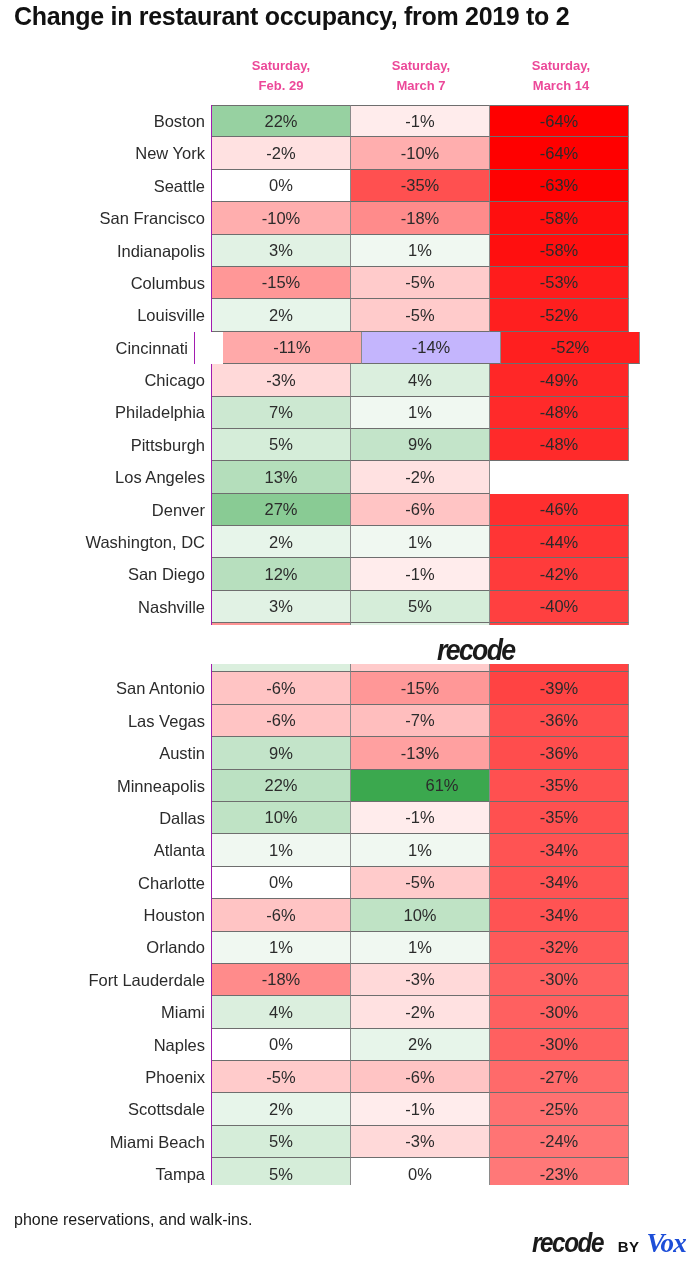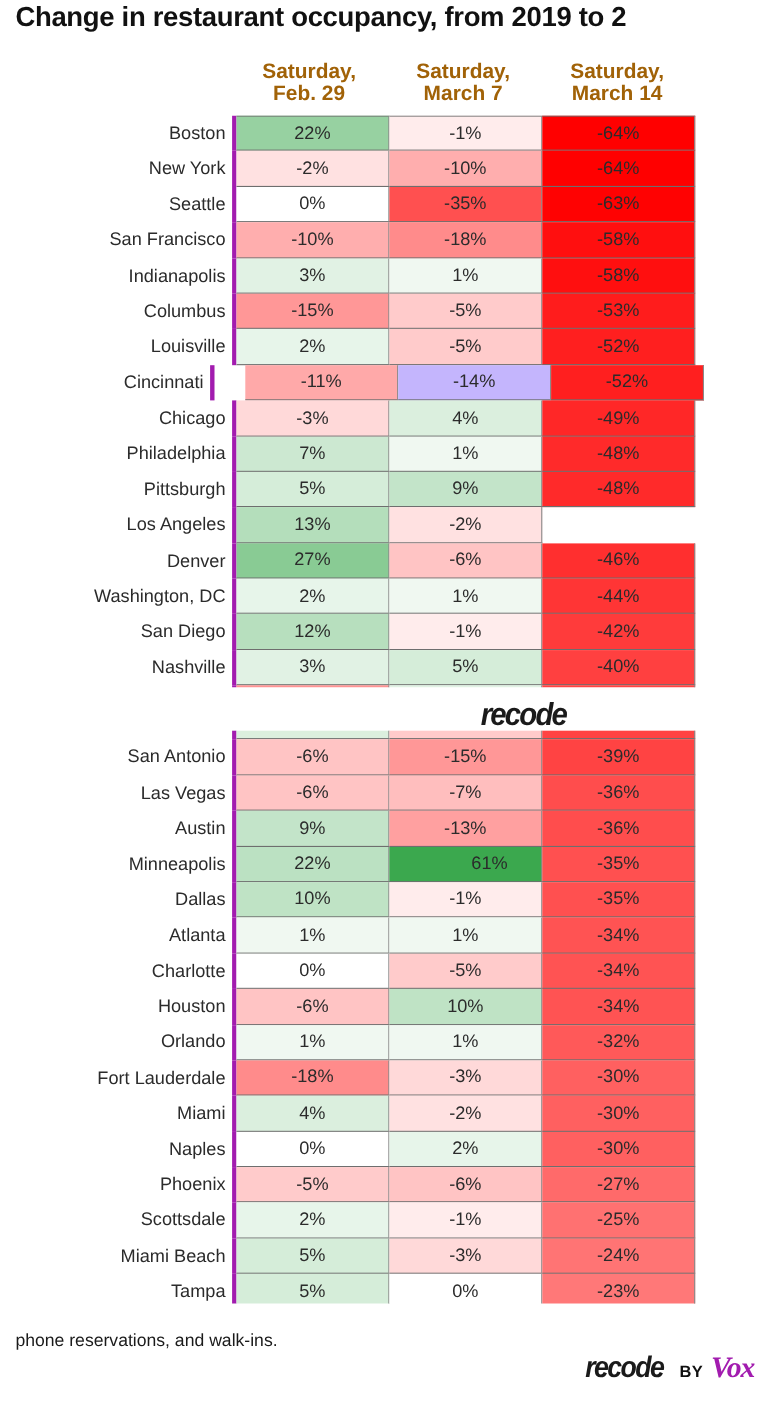--- a/index.html
+++ b/index.html
@@ -33,23 +33,23 @@
   #column-headers {
     position: absolute;
     left: 211px;
     top: 56px;
     width: 422px;
     display: flex;
   }
   .col-header {
     width: 140px;
     text-align: center;
-    font-size: 19px;
-    font-weight: bold;
-    color: #a16207;
+    font-size: 13px;
+    font-weight: bold;
+    color: #ec4899;
     line-height: 20px;
   }
   .col-header .l2 { display: block; }
 
   
   .table-section {
     position: absolute;
     left: 0;
     width: 700px;
     overflow: hidden;
@@ -76,21 +76,21 @@
     text-align: right;
     font-size: 16.5px;
     color: #2b2b2b;
     display: flex;
     align-items: center;
     justify-content: flex-end;
     line-height: 1;
   }
   .cells {
     display: flex;
-    border-left: 4px solid #a21caf;
+    border-left: 1px solid #a21caf;
   }
   .cell {
     width: 139px;
     text-align: center;
     font-size: 16.5px;
     color: #2b2b2b;
     display: flex;
     align-items: center;
     justify-content: center;
     border-right: 1px solid #8a8a8a;
@@ -155,21 +155,21 @@
     font-weight: bold;
     color: #111111;
     letter-spacing: 0.4px;
   }
   #footer-vox {
     font-size: 27px;
     font-weight: bold;
     font-style: italic;
     font-family: "Liberation Serif", serif;
     letter-spacing: -0.8px;
-    color: #a21caf;
+    color: #1d4ed8;
   }
 </style>
 </head>
 <body>
 
 <div id="chart-title">Change in restaurant occupancy, from 2019 to 2</div>
 
 <div id="column-headers">
   <div class="col-header">
     <span>Saturday,</span>

